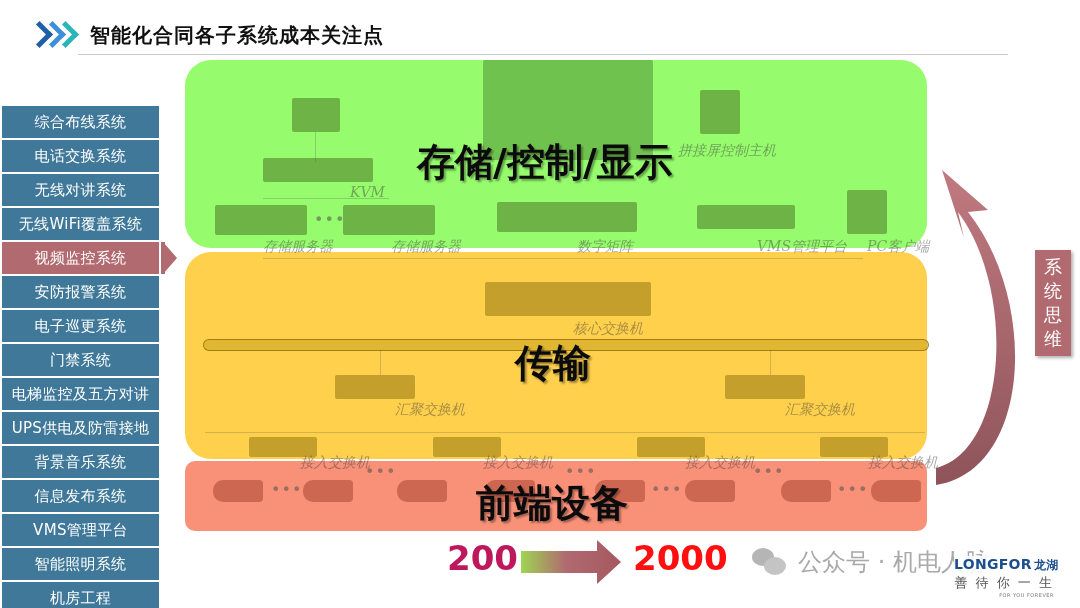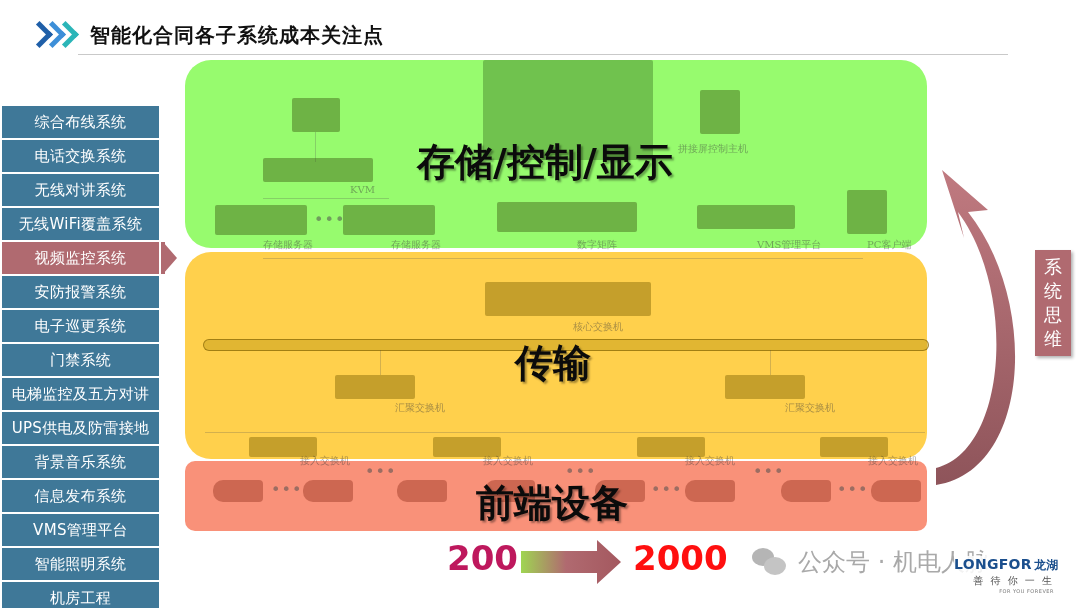--- a/index.html
+++ b/index.html
@@ -33,21 +33,21 @@
   .diagram { position:absolute; left:185px; top:60px; width:745px; height:472px; }
   .layer { position:absolute; left:0; width:742px; }
   .layer-green { top:0; height:188px; background:#97fb6e; border-radius:26px; }
   .layer-yellow { top:192px; height:207px; background:#ffd04c; border-radius:26px; }
   .layer-red { top:401px; height:70px; background:#f99179; border-radius:10px; }
 
   .device { position:absolute; background:rgba(60,90,20,0.45); border-radius:2px; }
   .device.y { background:rgba(140,110,10,0.5); }
   .device.r { background:rgba(170,70,50,0.55); border-radius:10px 4px 4px 10px; }
   .line { position:absolute; background:rgba(80,80,80,0.25); }
-  .dlabel { position:absolute; font-family:"DejaVu Serif","Liberation Serif",serif; font-size:10px; color:rgba(60,60,60,0.45); white-space:nowrap; }
+  .dlabel { position:absolute; font-family:"DejaVu Serif","Liberation Serif",serif; font-size:14px; color:rgba(60,60,60,0.45); white-space:nowrap;font-style:italic; }
   .dots { position:absolute; font-size:16px; color:rgba(80,80,80,0.55); letter-spacing:1px; }
 
   .big-label { position:absolute; font-size:38px; font-weight:bold; color:#0b0b0b; text-shadow:2px 2px 2px rgba(0,0,0,0.35); white-space:nowrap; }
 
   .bus { position:absolute; left:18px; top:279px; width:724px; height:10px; border:1px solid rgba(120,90,0,0.6); border-radius:6px; background:rgba(200,160,30,0.55); }
 
   .sys-arrow { position:absolute; left:928px; top:150px; width:110px; height:340px; }
   .sys-tag {
     position:absolute; left:1035px; top:250px; width:36px; height:106px;
     background:#b06a70; color:#fff; font-size:18px; line-height:24px;
@@ -58,21 +58,21 @@
   .cost-to { position:absolute; left:633px; top:538px; font-size:34px; font-weight:bold; color:#ff0f0f; }
   .cost-arrow { position:absolute; left:521px; top:540px; width:100px; height:44px; }
 
   .watermark { position:absolute; left:752px; top:546px; font-size:24px; color:#a9a9a9; display:flex; align-items:center; white-space:nowrap; }
   .wechat { width:36px; height:28px; position:relative; margin-right:10px; }
   .wechat i { position:absolute; border-radius:50%; background:#b5b5b5; }
 
   .logo { position:absolute; left:954px; top:556px; width:110px; height:44px; background:rgba(255,255,255,0.85); }
   .logo-main { font-size:14px; font-weight:bold; color:#1b4f8d; letter-spacing:0.3px; white-space:nowrap; }
   .logo-cn { color:#1b4f8d; font-size:12px; margin-left:2px; }
-  .logo-sub { font-size:10px; color:#555; text-align:right; margin-right:10px; letter-spacing:2px; }
+  .logo-sub { font-size:13px; color:#555; text-align:right; margin-right:10px; letter-spacing:2px; }
   .logo-en { font-size:5px; color:#777; text-align:right; margin-right:10px; letter-spacing:0.5px; }
 </style>
 </head>
 <body>
 
 <div class="title-bar">
   <div class="chev">
     <span style="left:0;border-color:#1f5fa8;"></span>
     <span style="left:13px;border-color:#3d8fd8;"></span>
     <span style="left:26px;border-color:#2bb5b8;"></span>

